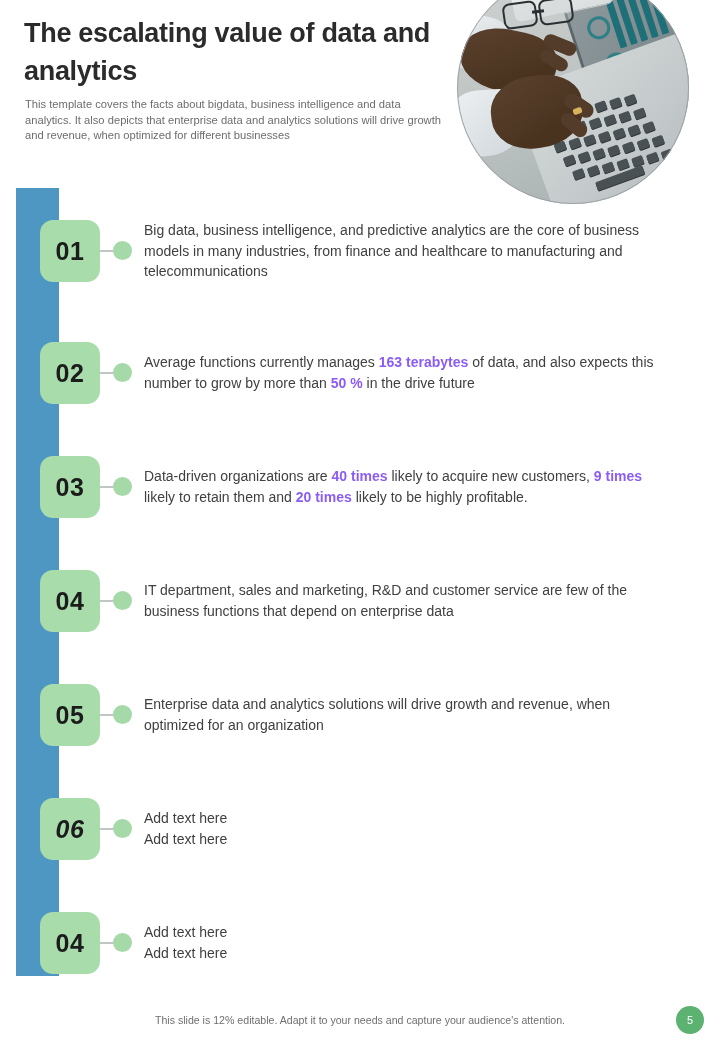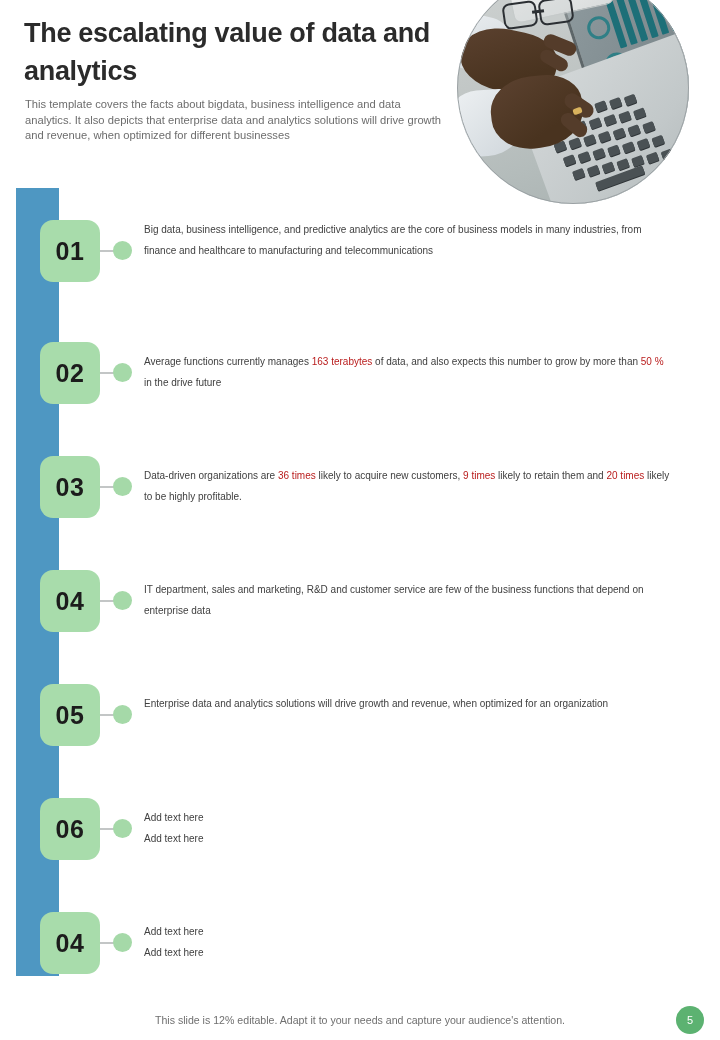--- a/index.html
+++ b/index.html
@@ -190,25 +190,25 @@
     left: 113px;
     width: 19px;
     height: 19px;
     border-radius: 50%;
     background: #a5d9a8;
   }
   .row-text {
     position: absolute;
     left: 144px;
     width: 528px;
-    font-size: 10px;
+    font-size: 14px;
     line-height: 20.5px;
     color: #404040;
   }
-  .row-text b { font-weight: normal; color: #b91c1c; }
+  .row-text b { font-weight: bold; color: #8b5cf6; }
 
   
   .footer-note {
     position: absolute;
     left: 0;
     top: 1014px;
     width: 720px;
     text-align: center;
     font-size: 10.6px;
     color: #6f6f6f;
@@ -325,39 +325,39 @@
     <div class="badge" style="top:0;">02</div>
     <div class="connector" style="top:30px;"></div>
     <div class="dot" style="top:21px;"></div>
     <div class="row-text" style="top:10px;"><span>Average functions currently  manages </span><b>163 terabytes</b><span> of data, and also expects this number to grow by more than </span><b>50 %</b><span> in the drive future</span></div>
   </div>
 
   <div class="row" style="top:456px;">
     <div class="badge" style="top:0;">03</div>
     <div class="connector" style="top:30px;"></div>
     <div class="dot" style="top:21px;"></div>
-    <div class="row-text" style="top:10px;"><span>Data-driven organizations are </span><b>36 times</b><span>   likely to acquire new customers, </span><b>9 times</b><span> likely to retain them and </span><b>20 times</b><span> likely to be highly profitable.</span></div>
+    <div class="row-text" style="top:10px;"><span>Data-driven organizations are </span><b>40 times</b><span>   likely to acquire new customers, </span><b>9 times</b><span> likely to retain them and </span><b>20 times</b><span> likely to be highly profitable.</span></div>
   </div>
 
   <div class="row" style="top:570px;">
     <div class="badge" style="top:0;">04</div>
     <div class="connector" style="top:30px;"></div>
     <div class="dot" style="top:21px;"></div>
     <div class="row-text" style="top:10px;"><span>IT department, sales and marketing, R&amp;D and customer service are few of the business functions that depend on enterprise data</span></div>
   </div>
 
   <div class="row" style="top:684px;">
     <div class="badge" style="top:0;">05</div>
     <div class="connector" style="top:30px;"></div>
     <div class="dot" style="top:21px;"></div>
     <div class="row-text" style="top:10px;"><span>Enterprise data and analytics solutions will drive growth and revenue, when optimized for an organization</span></div>
   </div>
 
   <div class="row" style="top:798px;">
-    <div class="badge" style="top:0;">06</div>
+    <div class="badge" style="top:0;font-style:italic;">06</div>
     <div class="connector" style="top:30px;"></div>
     <div class="dot" style="top:21px;"></div>
     <div class="row-text" style="top:10px;"><span>Add text here</span><br><span>Add text here</span></div>
   </div>
 
   <div class="row" style="top:912px;">
     <div class="badge" style="top:0;">04</div>
     <div class="connector" style="top:30px;"></div>
     <div class="dot" style="top:21px;"></div>
     <div class="row-text" style="top:10px;"><span>Add text here</span><br><span>Add text here</span></div>

